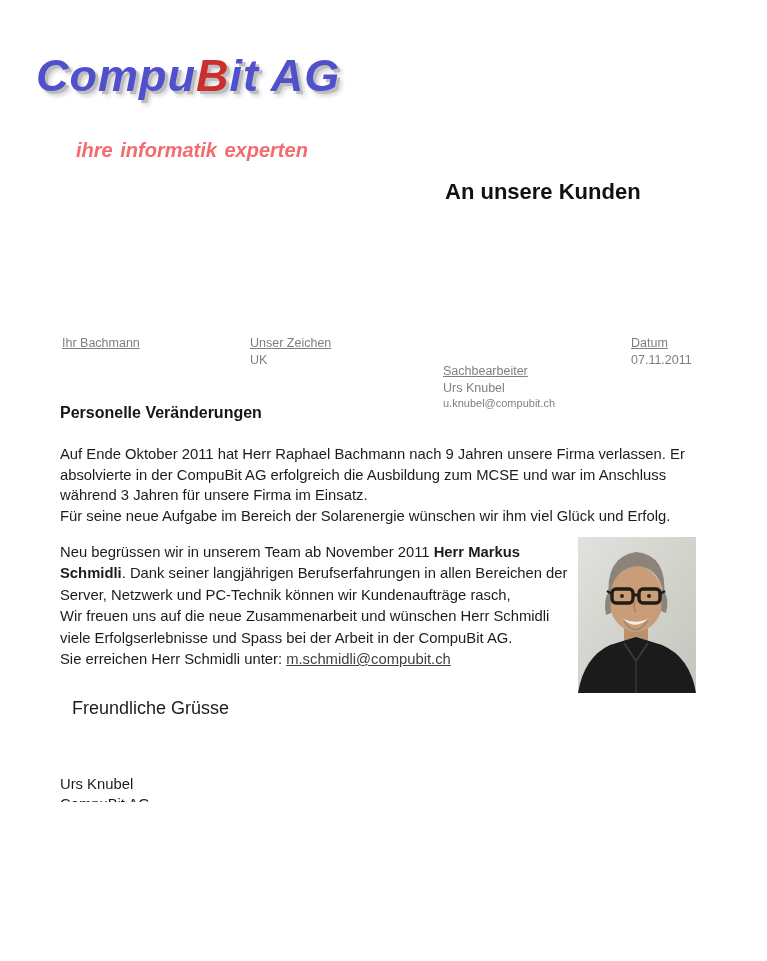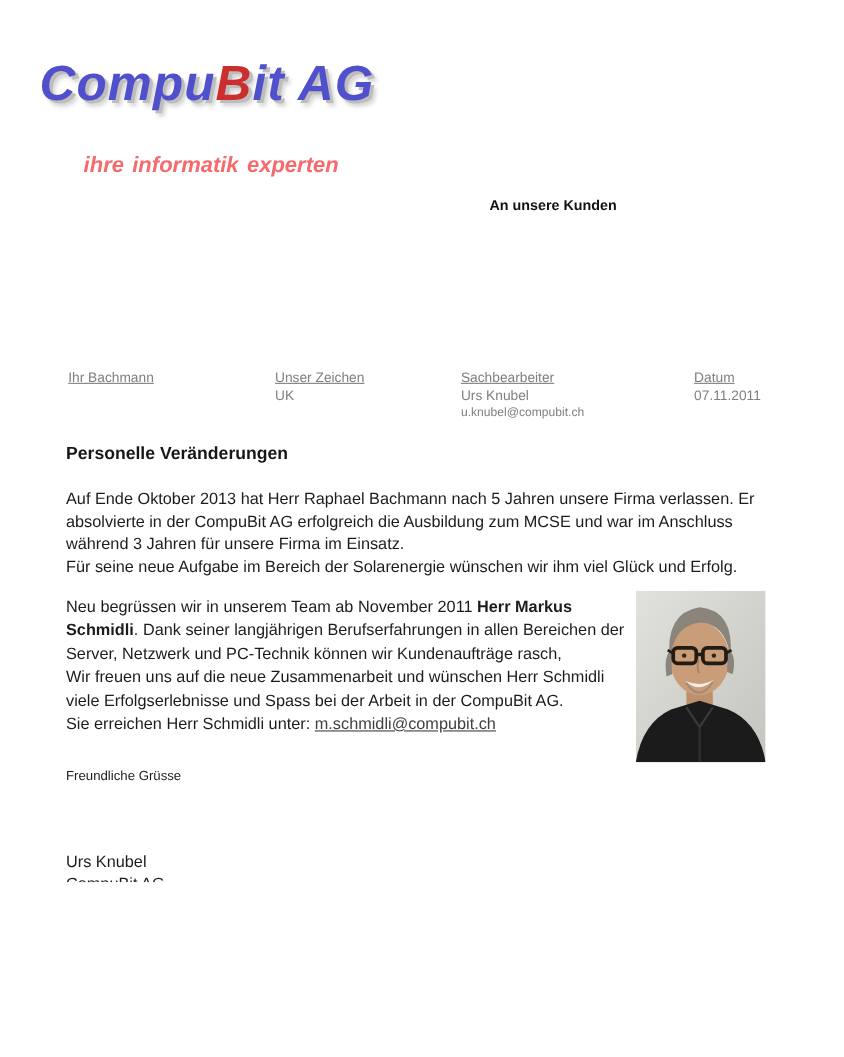--- a/index.html
+++ b/index.html
@@ -17,41 +17,41 @@
   .logo .blue { color:#5050cd; }
   .logo .red  { color:#cc2e2e; }
   .tagline {
     position:absolute; left:76px; top:111px;
     font-size:20px; font-style:italic; font-weight:bold; color:#f56a6d;
     white-space:nowrap; word-spacing:2px;margin-top:28px;
   }
   
   .recipient {
     position:absolute; left:445px; top:179px;
-    font-size:13px; font-weight:bold; color:#111111; white-space:nowrap;
+    font-size:22px; font-weight:bold; color:#111111; white-space:nowrap;
   }
   
   .refblock { position:absolute; top:335px; left:0; width:100%; color:#7f7f7f; font-size:12.5px; }
   .refcol { position:absolute; top:0; }
   .refcol-0 { left:62px; }  .refcol-1 { left:250px; }
-  .refcol-2 { left:419px; } .refcol-3 { left:631px; }
+  .refcol-2 { left:443px;margin-top:28px; } .refcol-3 { left:631px; }
   .reflabel { text-decoration:underline; line-height:17px; }
   .refvalue { line-height:16px; }
   .refextra { font-size:11px; line-height:14px; }
   
   .subject { position:absolute; left:60px; top:404px; font-size:16px; font-weight:bold; color:#161616; white-space:nowrap; }
   .para { position:absolute; left:60px; font-size:14.8px; color:#1c1c1c; }
   .p1 { top:444px; line-height:20.5px; }
   .p2 { top:542px; line-height:21.4px; }
   .line { white-space:nowrap; }
   .maillink { color:#404040; text-decoration:underline; cursor:pointer; }
   
   .photo { position:absolute; left:578px; top:537px; width:118px; height:156px; display:block; }
   
-  .closing     { position:absolute; left:60px; top:698px; font-size:12px; white-space:nowrap; }
+  .closing     { position:absolute; left:72px; top:698px; font-size:18px; white-space:nowrap; }
   .sig-name    { position:absolute; left:60px; top:776px; font-size:14.8px; white-space:nowrap; }
   .sig-company { position:absolute; left:60px; top:796px; font-size:14.8px; white-space:nowrap; }
 </style>
 </head>
 <body>
 
 <div class="page">
 
   <div class="logo"><span class="blue">Compu</span><span class="red">B</span><span class="blue">it AG</span></div>
   <div class="tagline">ihre informatik experten</div>
@@ -74,21 +74,21 @@
     </div>
     <div class="refcol refcol-3">
       <div class="reflabel">Datum</div>
       <div class="refvalue">07.11.2011</div>
     </div>
   </div>
 
   <div class="subject">Personelle Veränderungen</div>
 
   <div class="para p1">
-    <div class="line">Auf Ende Oktober 2013 hat Herr Raphael Bachmann nach 5 Jahren unsere Firma verlassen. Er</div>
+    <div class="line">Auf Ende Oktober 2011 hat Herr Raphael Bachmann nach 9 Jahren unsere Firma verlassen. Er</div>
     <div class="line">absolvierte in der CompuBit AG erfolgreich die Ausbildung zum MCSE und war im Anschluss</div>
     <div class="line">während 3 Jahren für unsere Firma im Einsatz.</div>
     <div class="line">Für seine neue Aufgabe im Bereich der Solarenergie wünschen wir ihm viel Glück und Erfolg.</div>
   </div>
 
   <svg class="photo" viewBox="0 0 118 156" aria-hidden="true">
     <defs>
       <linearGradient id="pbg" x1="0" y1="0" x2="1" y2="1">
         <stop offset="0" stop-color="#e1e1dd"></stop>
         <stop offset="1" stop-color="#c5c5bf"></stop>

